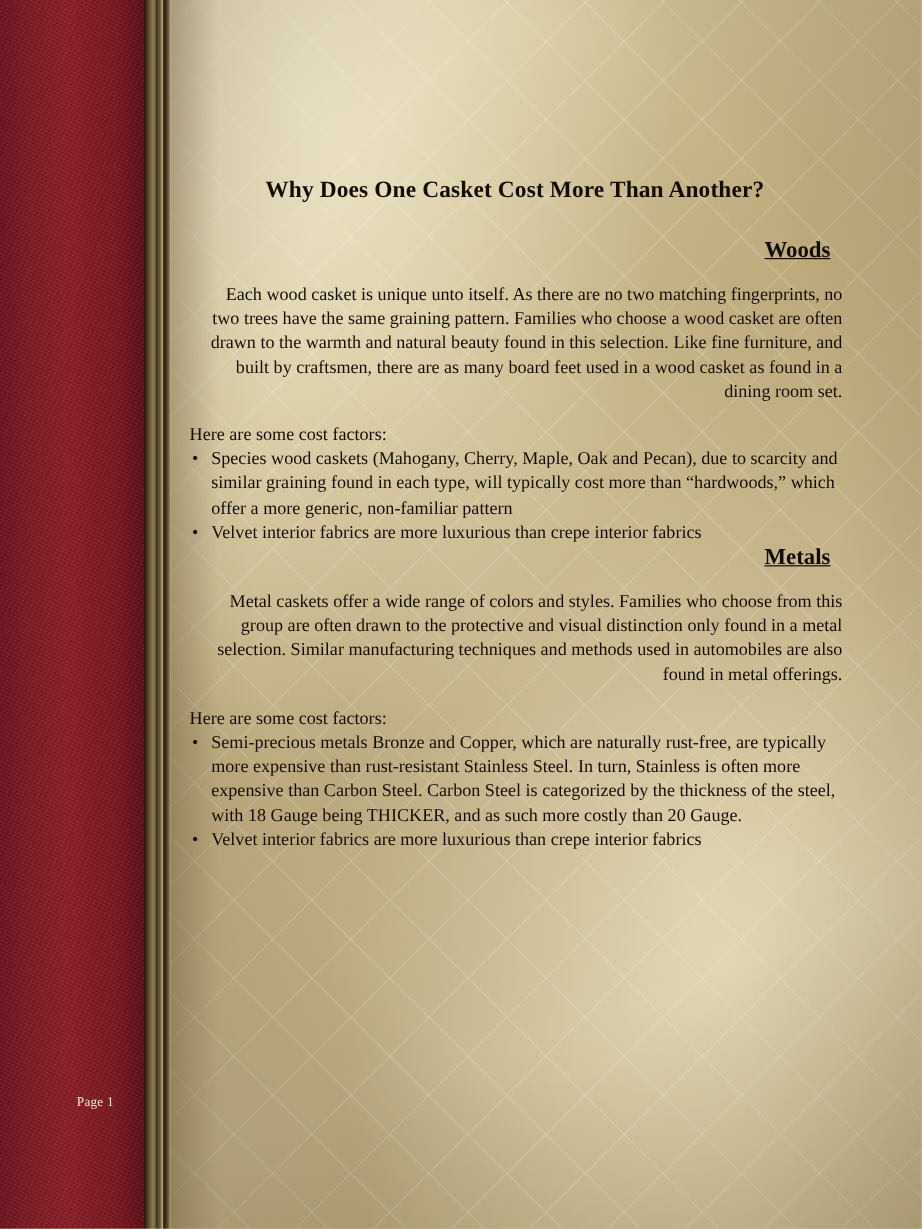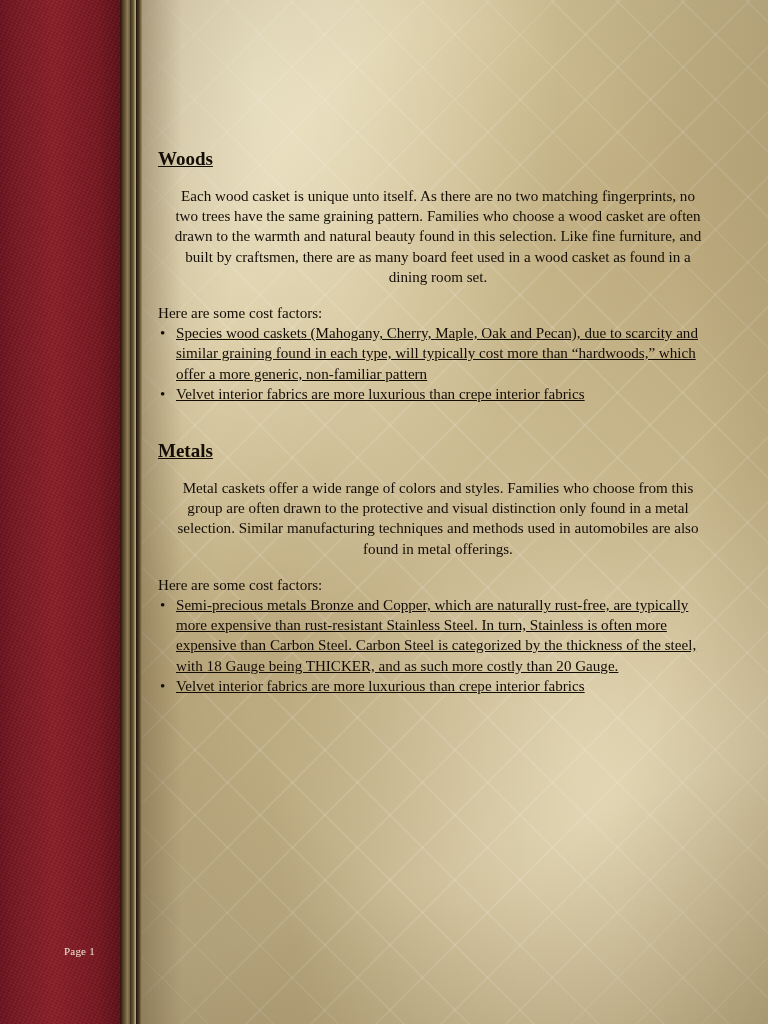--- a/index.html
+++ b/index.html
@@ -45,21 +45,21 @@
   }
   .spine-edge3 {
     position: absolute;
     left: 136px; top: 0;
     width: 6px; height: 1024px;
     background: linear-gradient(90deg, #1c1208 0%, #4b3c22 50%, #9d8c63 100%);
   }
   .page-number {
     position: absolute;
     left: 64px;
-    top: 945px;
+    top: 913px;
     color: #f0e6d2;
     font-size: 11px;
     font-family: "Liberation Serif", serif;
     letter-spacing: 0.2px;
   }
 
   
   .parchment {
     position: absolute;
     left: 142px; top: 0;
@@ -99,53 +99,51 @@
   }
   .doc-title {
     text-align: center;
     font-size: 19.5px;
     font-weight: bold;
     margin: 0 0 28px 0;
     padding-right: 18px;
     letter-spacing: 0.1px;
   }
   .section-heading {
-    text-align: left;
+    text-align: right;
     font-size: 19px;
     font-weight: bold;
     text-decoration: underline;
     margin: 0 0 6px 0;
     padding-right: 26px;
   }
   .section-heading.metals {
-    margin-top: 36px;
   }
   .para {
     font-size: 15.1px;
     line-height: 20.2px;
     margin: 16px;
-    text-align: center;
+    text-align: right;
   }
   .cost-lead {
     font-size: 15.1px;
     line-height: 20.2px;
     margin: 8px 0 0 0;
   }
   ul.bullets {
     list-style: none;
     margin: 0;
     padding: 0;
   }
   ul.bullets li {
     position: relative;
     font-size: 15.1px;
     line-height: 20.2px;
     padding-left: 18px;
     margin: 0;
-    text-decoration: underline;
   }
   ul.bullets li::before {
     content: "•";
     position: absolute;
     left: 2px;
     top: 0;
   }
 </style>
 </head>
 <body>
@@ -158,20 +156,21 @@
   <div class="spine-edge3"></div>
 
   <div class="page-number">Page 1</div>
 
   <div class="parchment"></div>
   <div class="left-inner-shade"></div>
   <div class="vignette"></div>
 
   <div class="content">
 
+    <h1 class="doc-title">Why Does One Casket Cost More Than Another?</h1>
 
     <h2 class="section-heading">Woods</h2>
     <p class="para">Each wood casket is unique unto itself. As there are no two matching fingerprints, no two trees have the same graining pattern. Families who choose a wood casket are often drawn to the warmth and natural beauty found in this selection. Like fine furniture, and built by craftsmen, there are as many board feet used in a wood casket as found in a dining room set.</p>
 
     <p class="cost-lead">Here are some cost factors:</p>
     <ul class="bullets">
       <li>Species wood caskets (Mahogany, Cherry, Maple, Oak and Pecan), due to scarcity and similar graining found in each type, will typically cost more than “hardwoods,” which offer a more generic, non-familiar pattern</li>
       <li>Velvet interior fabrics are more luxurious than crepe interior fabrics</li>
     </ul>
 

